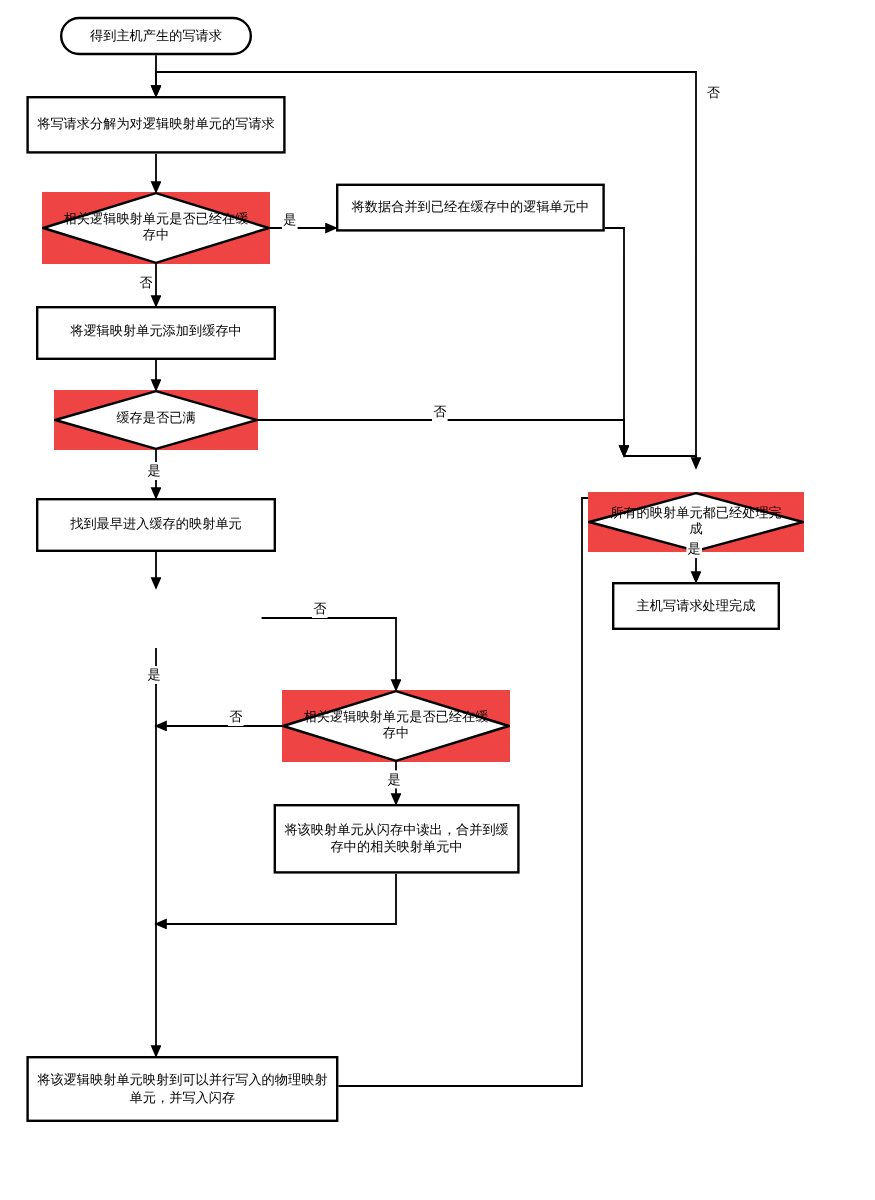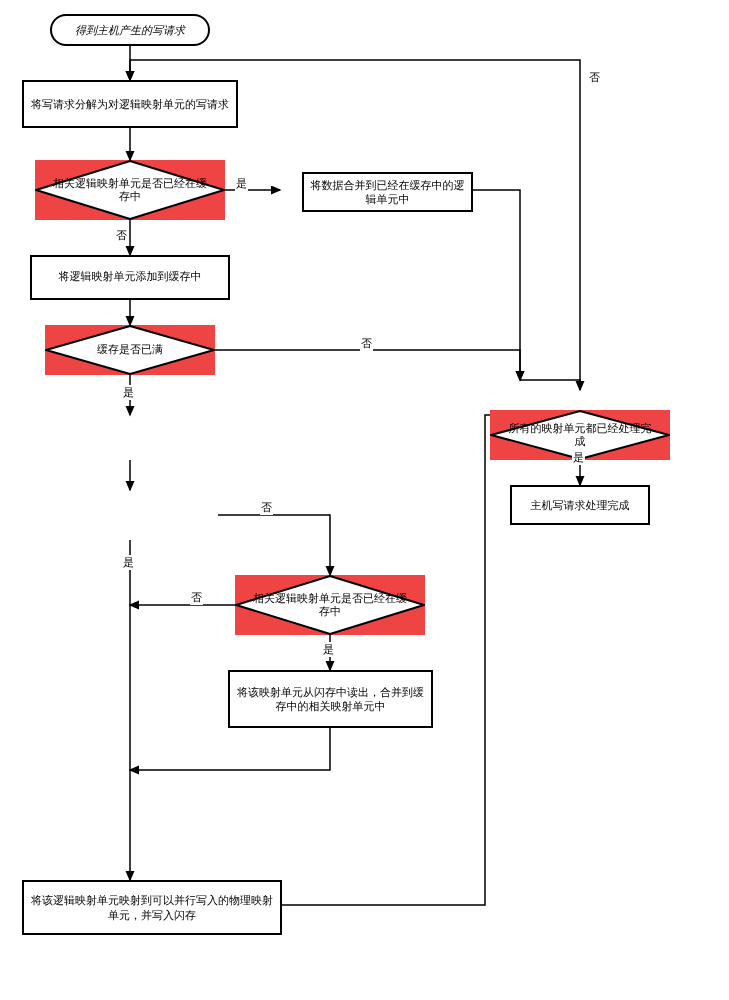--- a/index.html
+++ b/index.html
@@ -106,58 +106,61 @@
 
     <path d="M510 370 L570 370 L570 380" stroke="#000" stroke-width="1.5" fill="none" marker-end="url(#ah)"></path>
 
     <path d="M228 895 L475 895 L475 405 L570 405" stroke="#000" stroke-width="1.5" fill="none" marker-end="url(#ah)"></path>
 
     <path d="M570 430 L570 475" stroke="#000" stroke-width="1.5" fill="none" marker-end="url(#ah)"></path>
 
     <path d="M570 380 L570 50 L218 50 L120 50 L120 70" stroke="#000" stroke-width="1.5" fill="none" marker-end="url(#ah)"></path>
   </svg>
 
-  <div class="box terminator" style="left:40px; top:4px; width:160px; height:32px;font-style:italic;">
+  <div class="box terminator" style="left:40px; top:4px; width:160px; height:32px;">
     <span>得到主机产生的写请求</span>
   </div>
 
   <div class="box" style="left:12px; top:70px; width:216px; height:48px;">
     <span>将写请求分解为对逻辑映射单元的写请求</span>
   </div>
 
   <div class="diamond" style="left:25px; top:150px; width:190px; height:60px;">
     <svg viewBox="0 0 190 60">
         <polygon points="95,1 189,30 95,59 1,30" fill="#fff" stroke="#000" stroke-width="2"></polygon>
       </svg>
     <div class="diamond-text">
         <span>相关逻辑映射单元是否已经在缓存中</span>
       </div>
   </div>
   <div class="label" style="left:225px; top:166px;">是</div>
   <div class="label" style="left:105px; top:218px;">否</div>
 
-  <div class="box" style="left:270px; top:162px; width:171px; height:40px;margin-left:22px;">
+  <div class="box" style="left:270px; top:143px; width:224px; height:40px;">
     <span>将数据合并到已经在缓存中的逻辑单元中</span>
   </div>
 
   <div class="box" style="left:20px; top:245px; width:200px; height:45px;font-family:Liberation Mono, monospace;">
     <span>将逻辑映射单元添加到缓存中</span>
   </div>
 
   <div class="diamond" style="left:35px; top:315px; width:170px; height:50px;">
     <svg viewBox="0 0 170 50">
         <polygon points="85,1 169,25 85,49 1,25" fill="#fff" stroke="#000" stroke-width="2"></polygon>
       </svg>
     <div class="diamond-text">
         <span>缓存是否已满</span>
       </div>
   </div>
   <div class="label" style="left:112px; top:375px;">是</div>
   <div class="label" style="left:350px; top:326px;">否</div>
 
+  <div class="box" style="left:20px; top:405px; width:200px; height:45px;">
+    <span>找到最早进入缓存的映射单元</span>
+  </div>
 
   <div class="label" style="left:112px; top:545px;">是</div>
   <div class="label" style="left:250px; top:490px;">否</div>
 
   <div class="diamond" style="left:225px; top:565px; width:190px; height:60px;">
     <svg viewBox="0 0 190 60">
         <polygon points="95,1 189,30 95,59 1,30" fill="#fff" stroke="#000" stroke-width="2"></polygon>
       </svg>
     <div class="diamond-text">
         <span>相关逻辑映射单元是否已经在缓存中</span>

